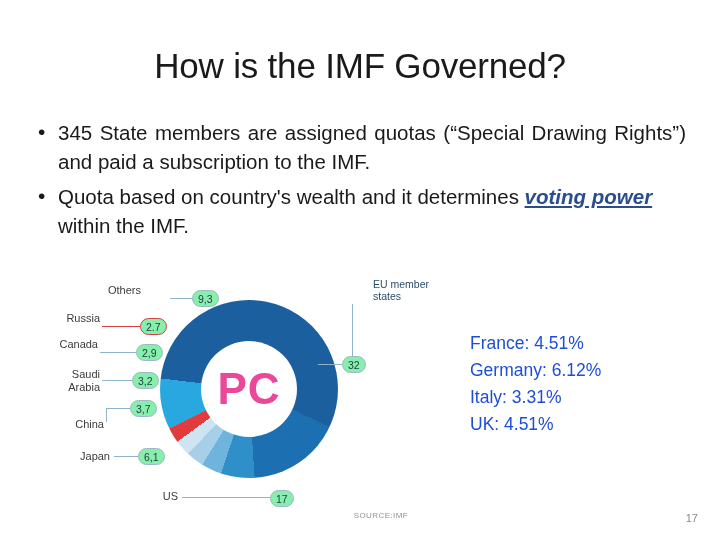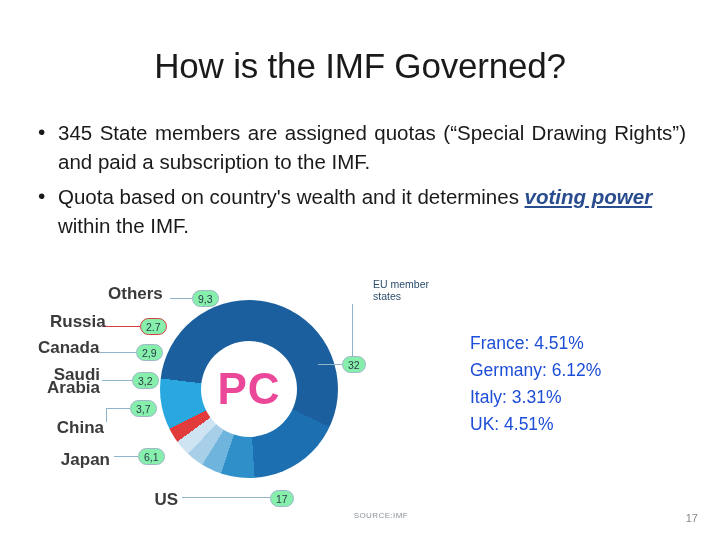--- a/index.html
+++ b/index.html
@@ -104,24 +104,23 @@
     left: 50%;
     top: 50%;
     transform: translate(-50%, -50%);
     font-size: 44px;
     font-weight: bold;
     color: #ec4899;
     letter-spacing: 1px;
   }
   .lbl {
     position: absolute;
-    font-size: 17px;
+    font-size: 11px;
     color: #3b3b3b;
     white-space: nowrap;
-    font-weight: bold;
   }
   .lbl.r {
     text-align: right;
   }
   .pill {
     position: absolute;
     background: #86efac;
     border: 1.2px solid #9fb6c9;
     border-radius: 12px;
     font-size: 10.5px;

